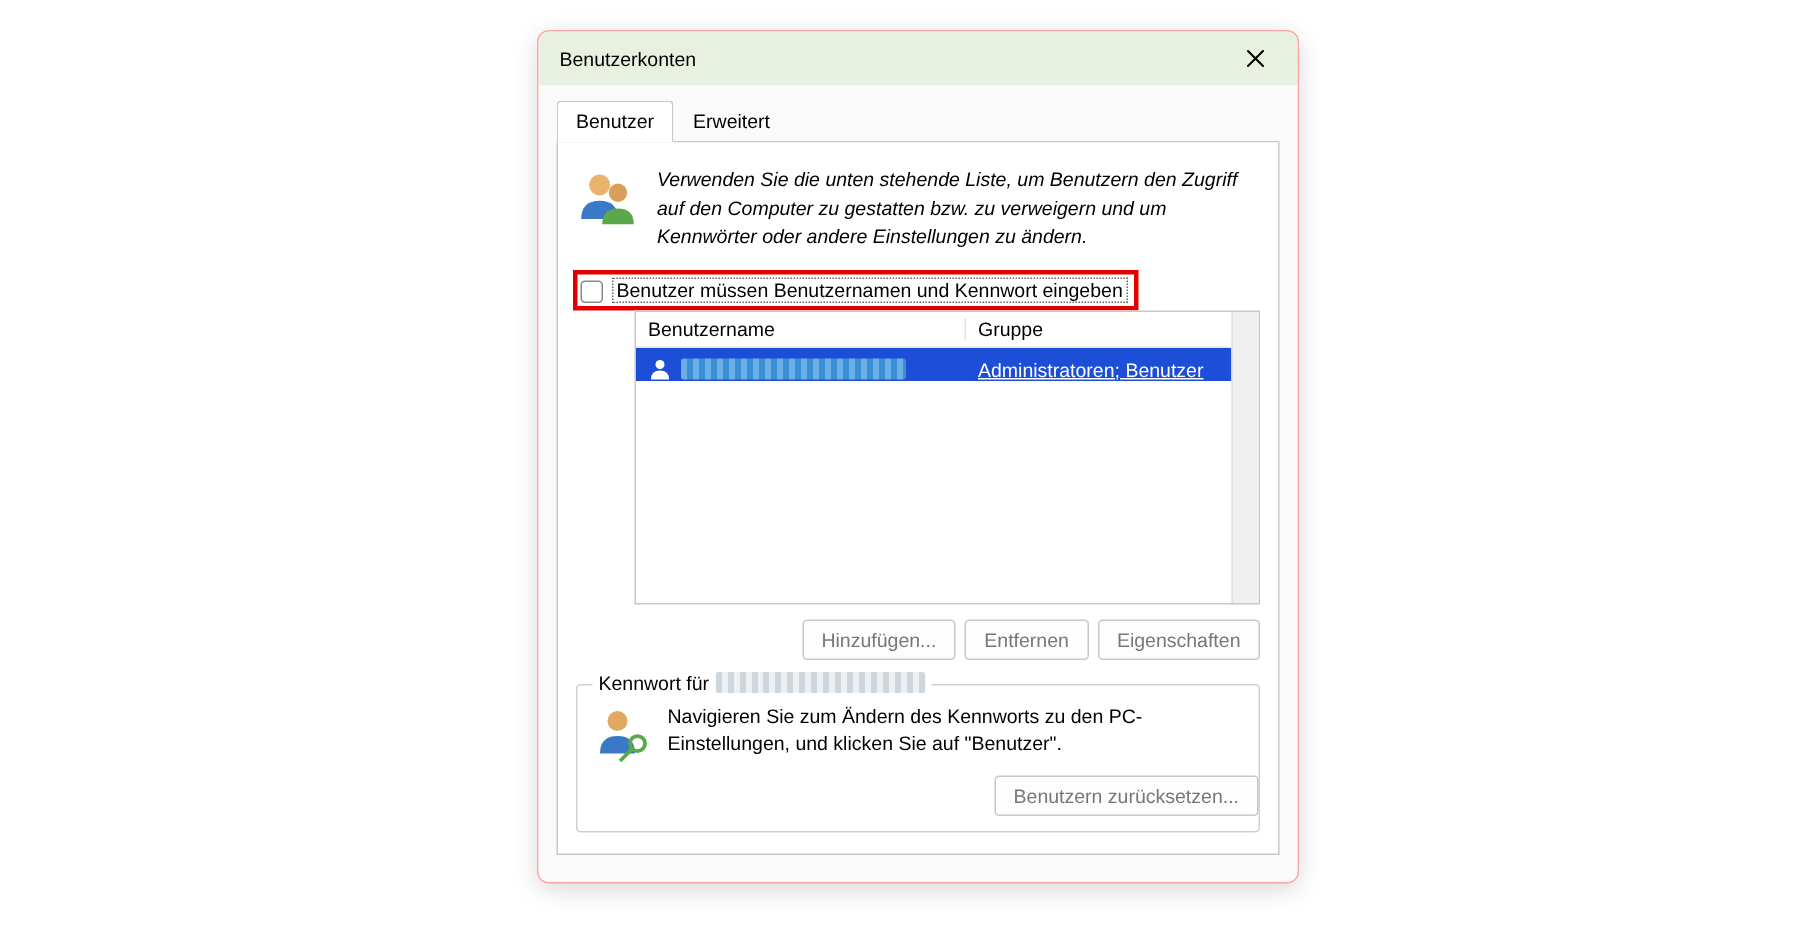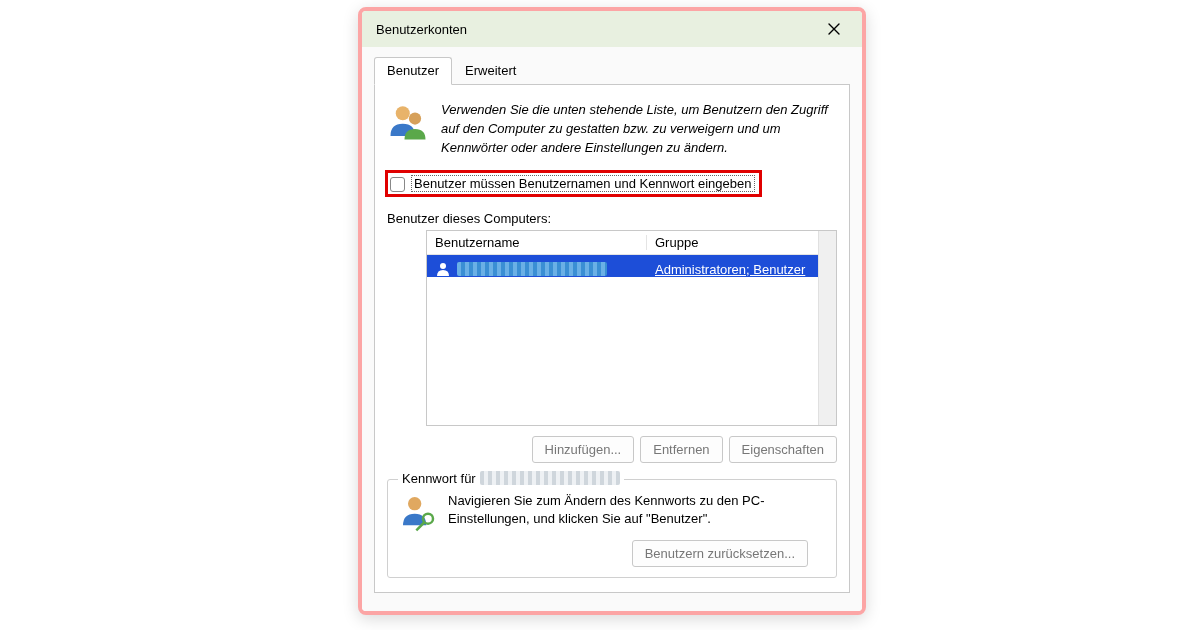--- a/index.html
+++ b/index.html
@@ -9,24 +9,24 @@
     height: 630px;
     background: #fff;
     font-family: "Segoe UI", Tahoma, sans-serif;
     font-size: 13px;
     color: #000;
     position: relative;
   }
   .dialog {
     position: absolute;
     left: 358px;
-    top: 7px;
+    top: 20px;
     width: 508px;
     background: #fff;
-    border: 4px solid #fca5a5;
+    border: 1px solid #fca5a5;
     border-radius: 8px;
     box-shadow: 0 4px 16px rgba(0,0,0,0.15);
     overflow: hidden;
   }
   .titlebar {
     height: 36px;
     background: #e8f0e0;
     display: flex;
     align-items: center;
     padding: 0 6px 0 14px;
@@ -154,21 +154,21 @@
     padding: 5px 12px;
     font-size: 13px;
     border-radius: 3px;
     color: #777;
     cursor: pointer;
   }
   .fieldset {
     border: 1px solid #d0d0d0;
     border-radius: 3px;
     margin-top: 16px;
-    padding: 12px 28px 10px 10px;
+    padding: 12px 0 10px 10px;
     position: relative;
   }
   .legend {
     position: absolute;
     top: -9px;
     left: 10px;
     background: #fff;
     padding: 0 4px;
     font-size: 13px;
     display: flex;
@@ -213,21 +213,20 @@
           <path d="M20 44 Q20 32 32 32 Q44 32 44 44 Z" fill="#5aa84a"></path>
         </svg>
         <div class="intro-text">Verwenden Sie die unten stehende Liste, um Benutzern den Zugriff auf den Computer zu gestatten bzw. zu verweigern und um Kennwörter oder andere Einstellungen zu ändern.</div>
       </div>
 
       <div class="highlight-row">
         <span class="checkbox"></span>
         <span class="check-label">Benutzer müssen Benutzernamen und Kennwort eingeben</span>
       </div>
 
-      <div class="section-label">Benutzer dieses Computers:</div>
 
       <div class="listbox">
         <div class="list-cols">
           <div class="list-head">
             <div class="col-a">Benutzername</div>
             <div class="col-b">Gruppe</div>
           </div>
           <div class="list-row">
             <div class="col-a">
               <svg class="user-mini-icon" viewBox="0 0 16 16">

